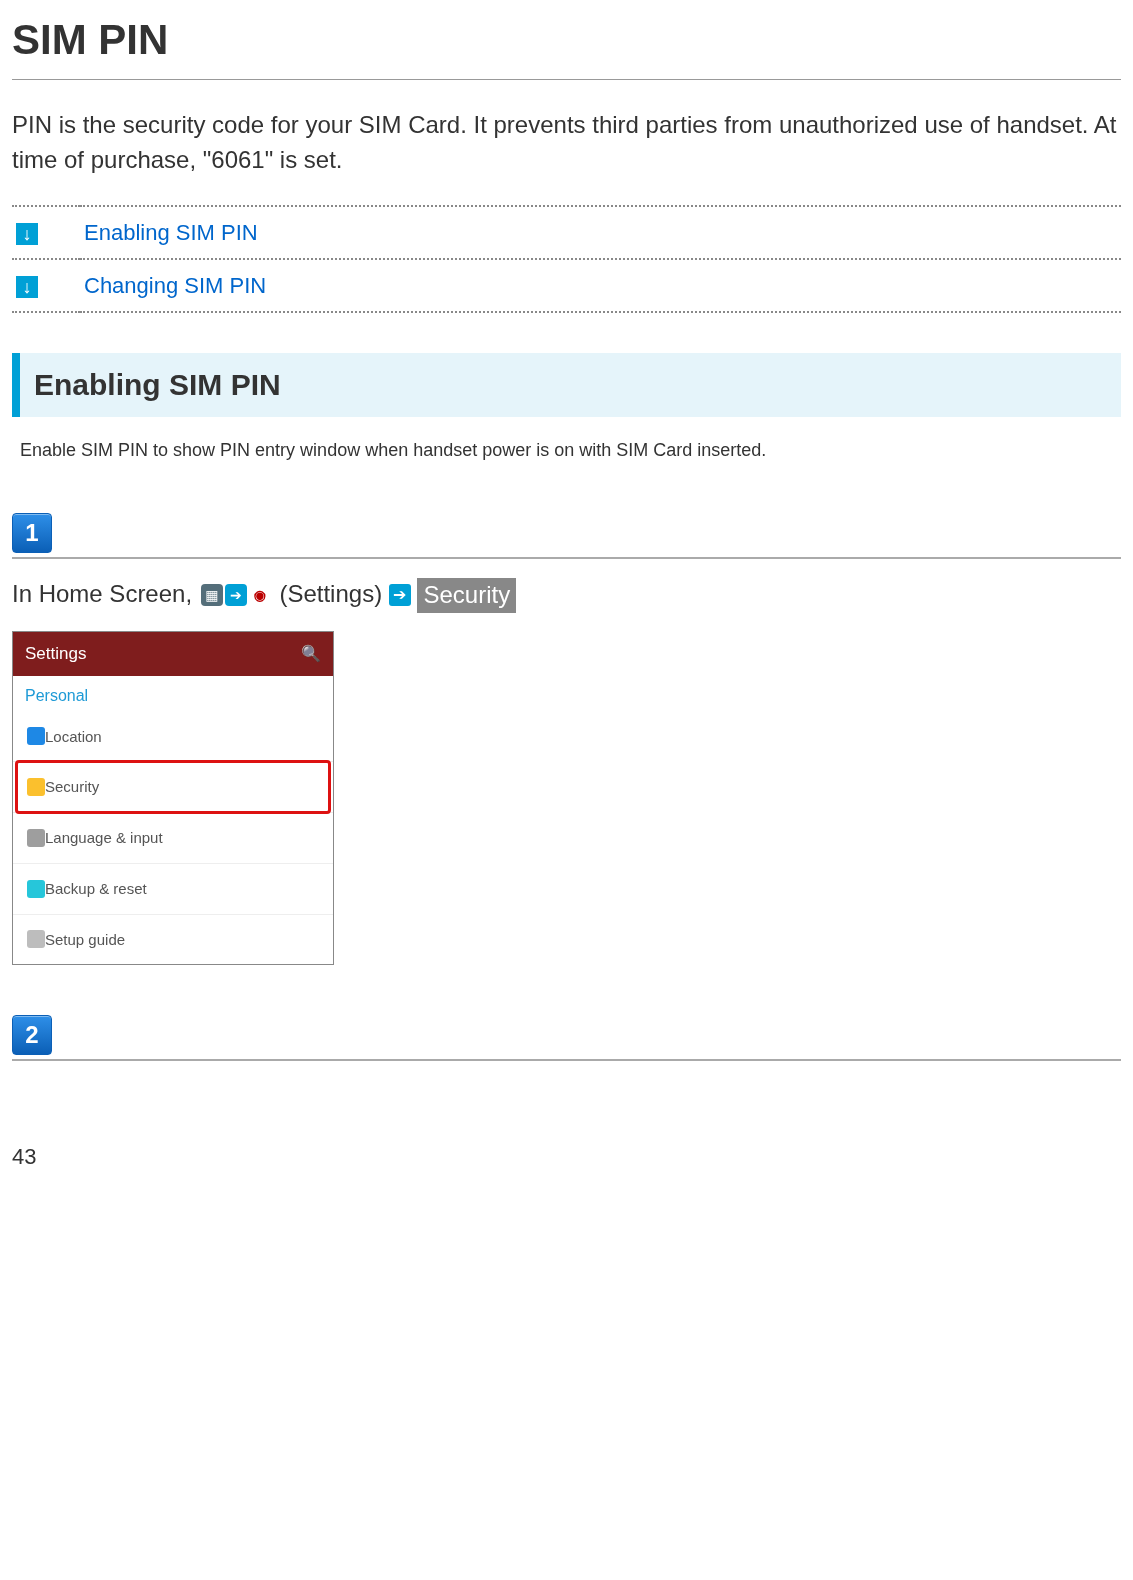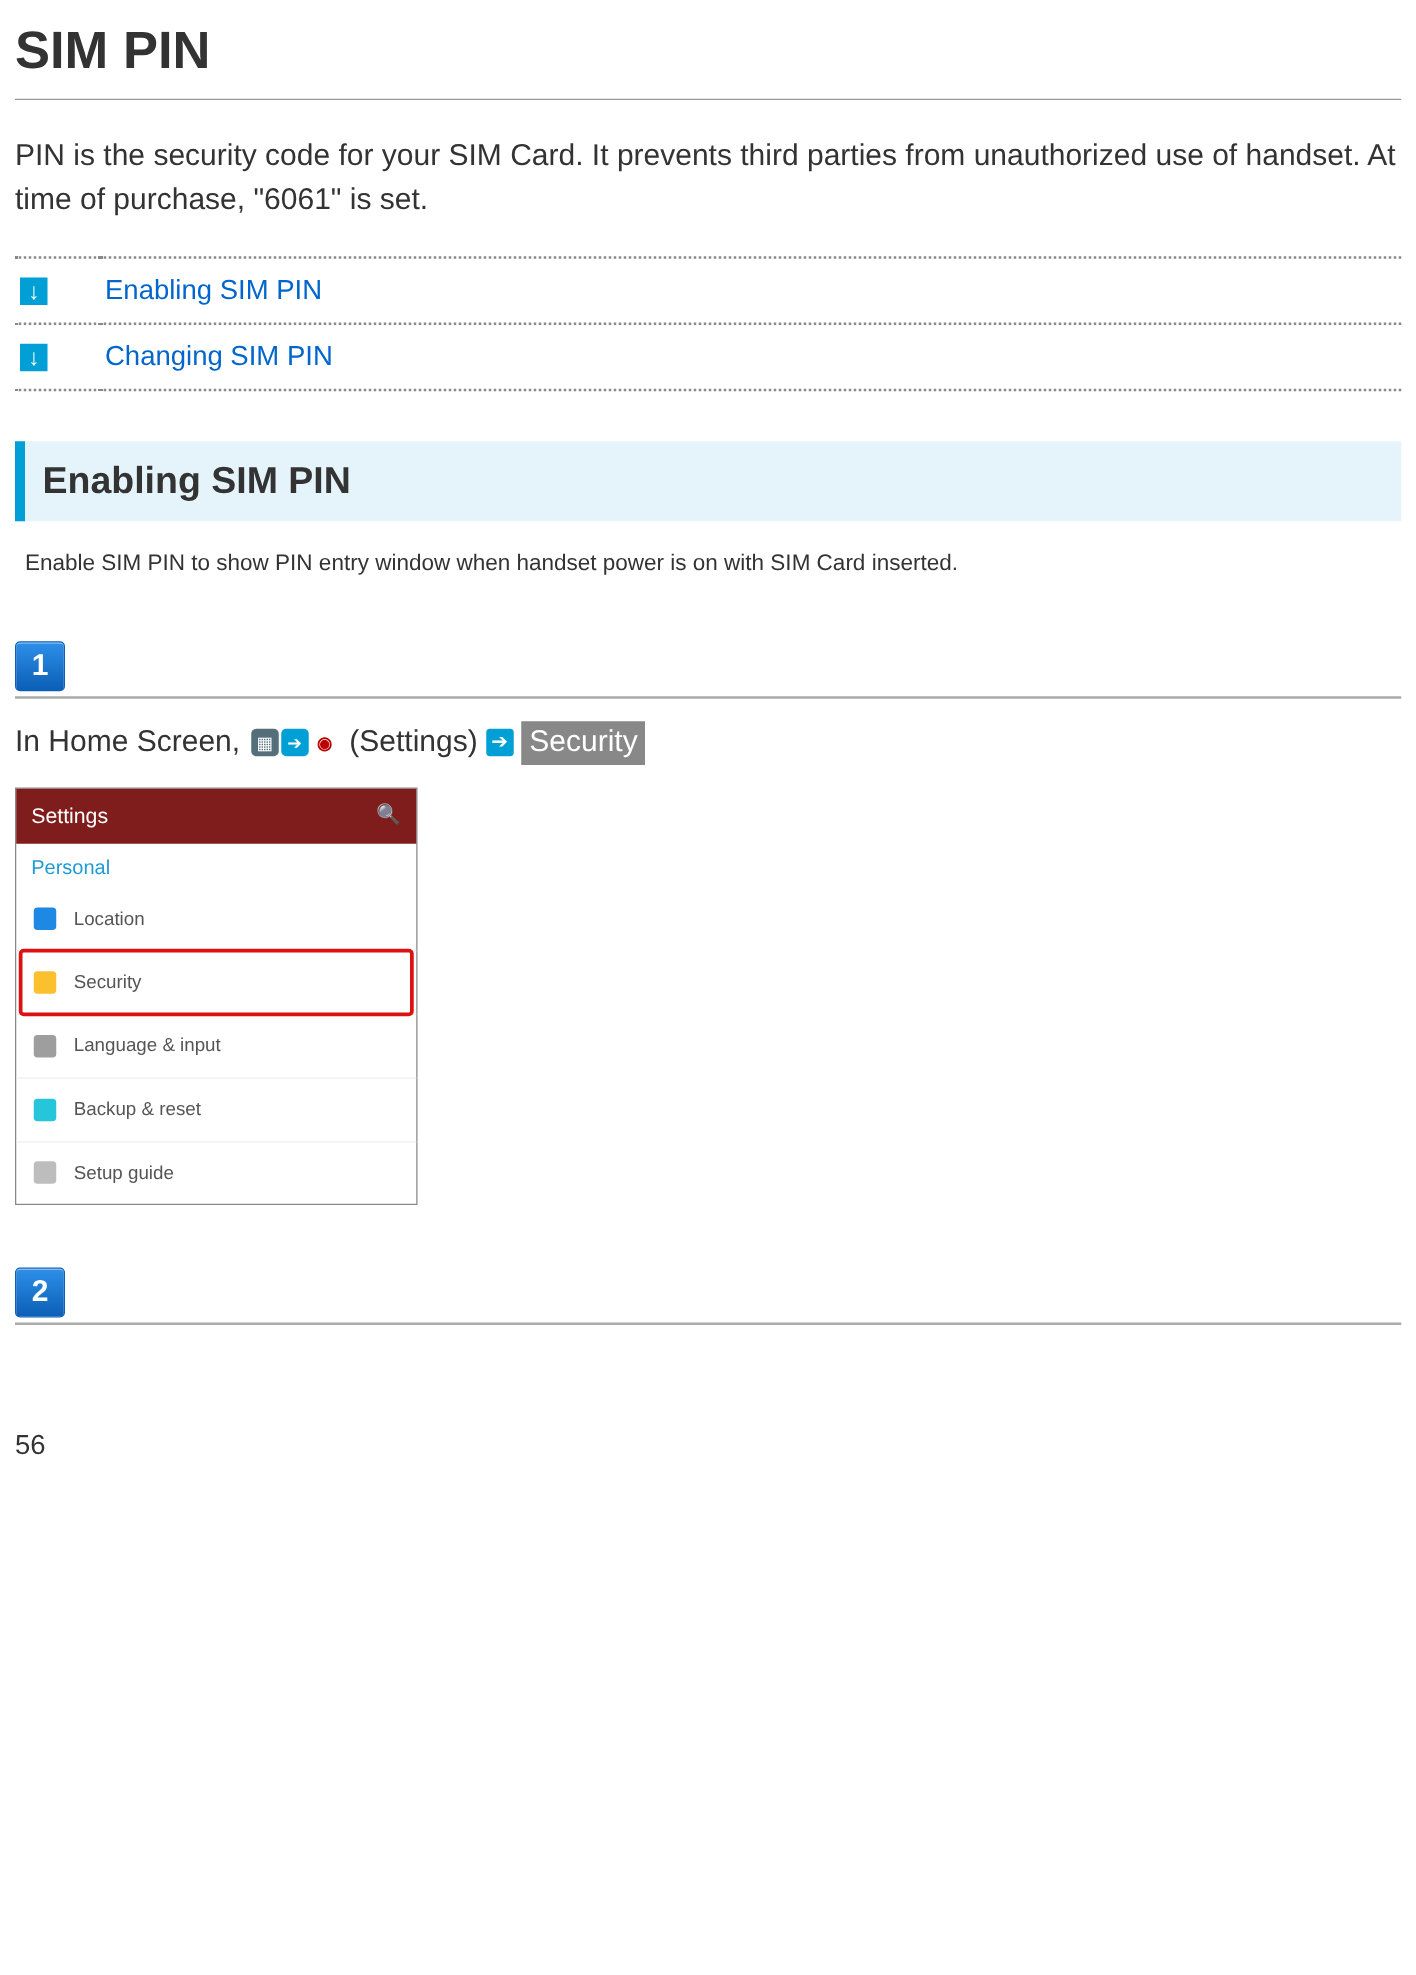--- a/index.html
+++ b/index.html
@@ -163,21 +163,20 @@
     opacity: .9;
   }
   .ps-section-label {
     color: #1e9ad6;
     font-size: 16px;
     padding: 8px 12px 4px;
   }
   .ps-row {
     display: flex;
     align-items: center;
-    gap: 14px;
     padding: 14px 14px;
     border-top: 1px solid #eee;
     text-align: center;
   }
   .ps-row:first-of-type { border-top: none; }
   .ps-row .bullet {
     width: 18px;
     height: 18px;
     border-radius: 3px;
     display: inline-block;
@@ -274,13 +273,13 @@
         <span>Setup guide</span>
       </div>
     </div>
 </div>
 
 <div class="step-badge-wrap">
   <span class="step-badge">2</span>
 </div>
 <hr class="step-rule">
 
-<div class="page-num">56</div>
+<div class="page-num">43</div>
 
 </body></html>

